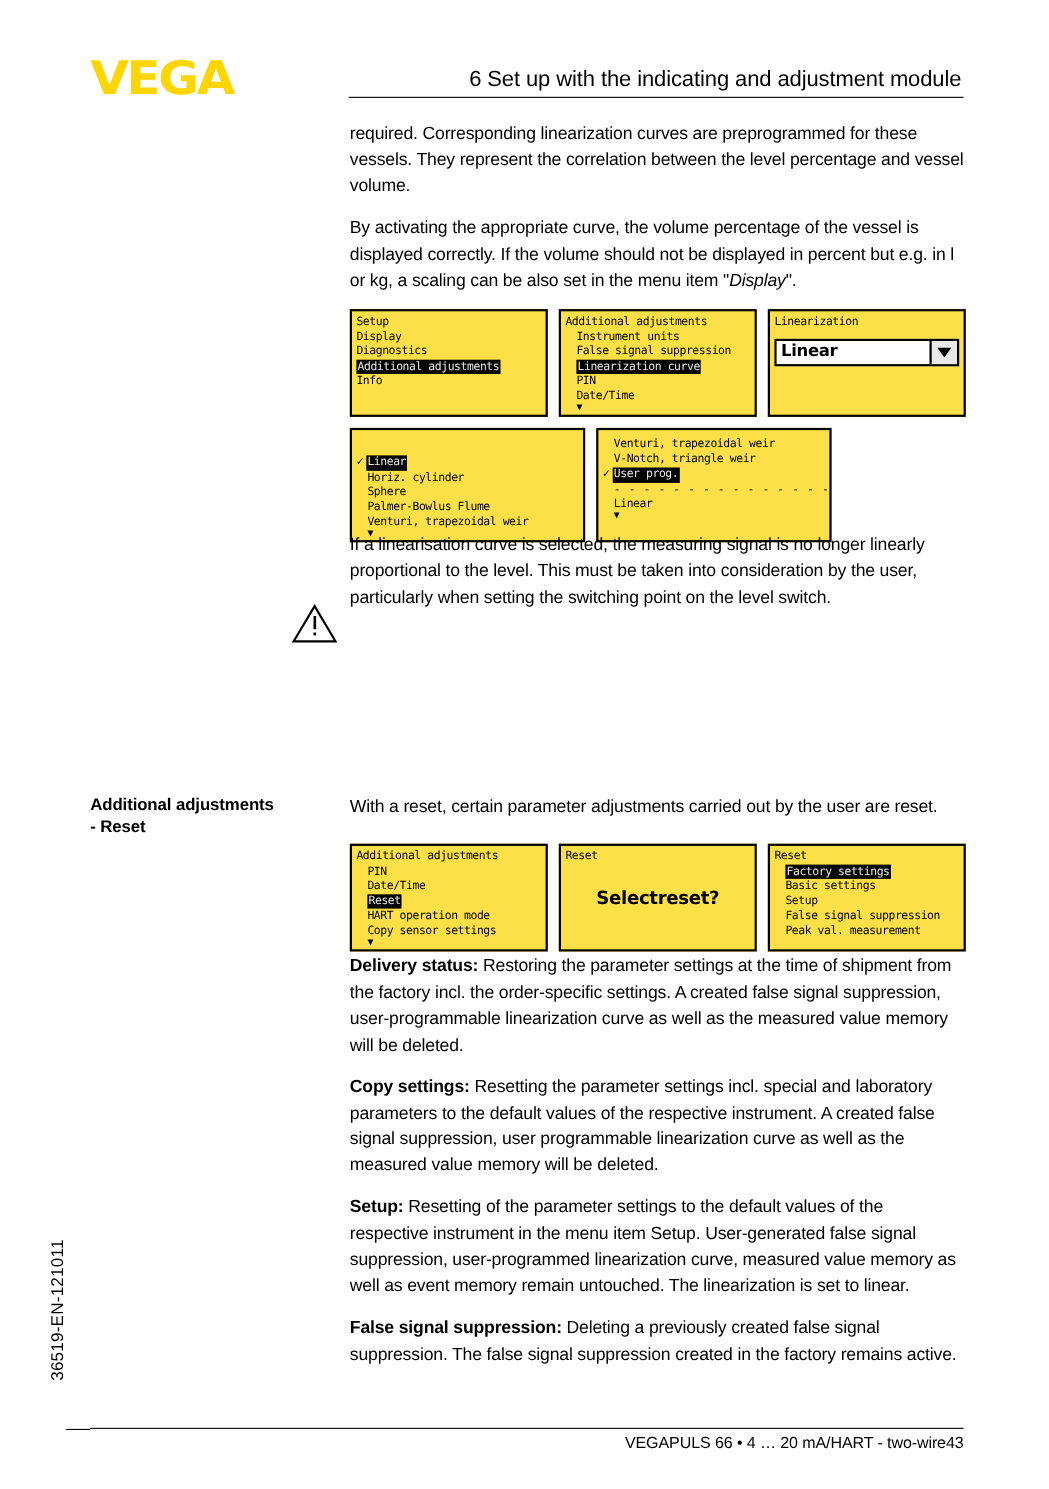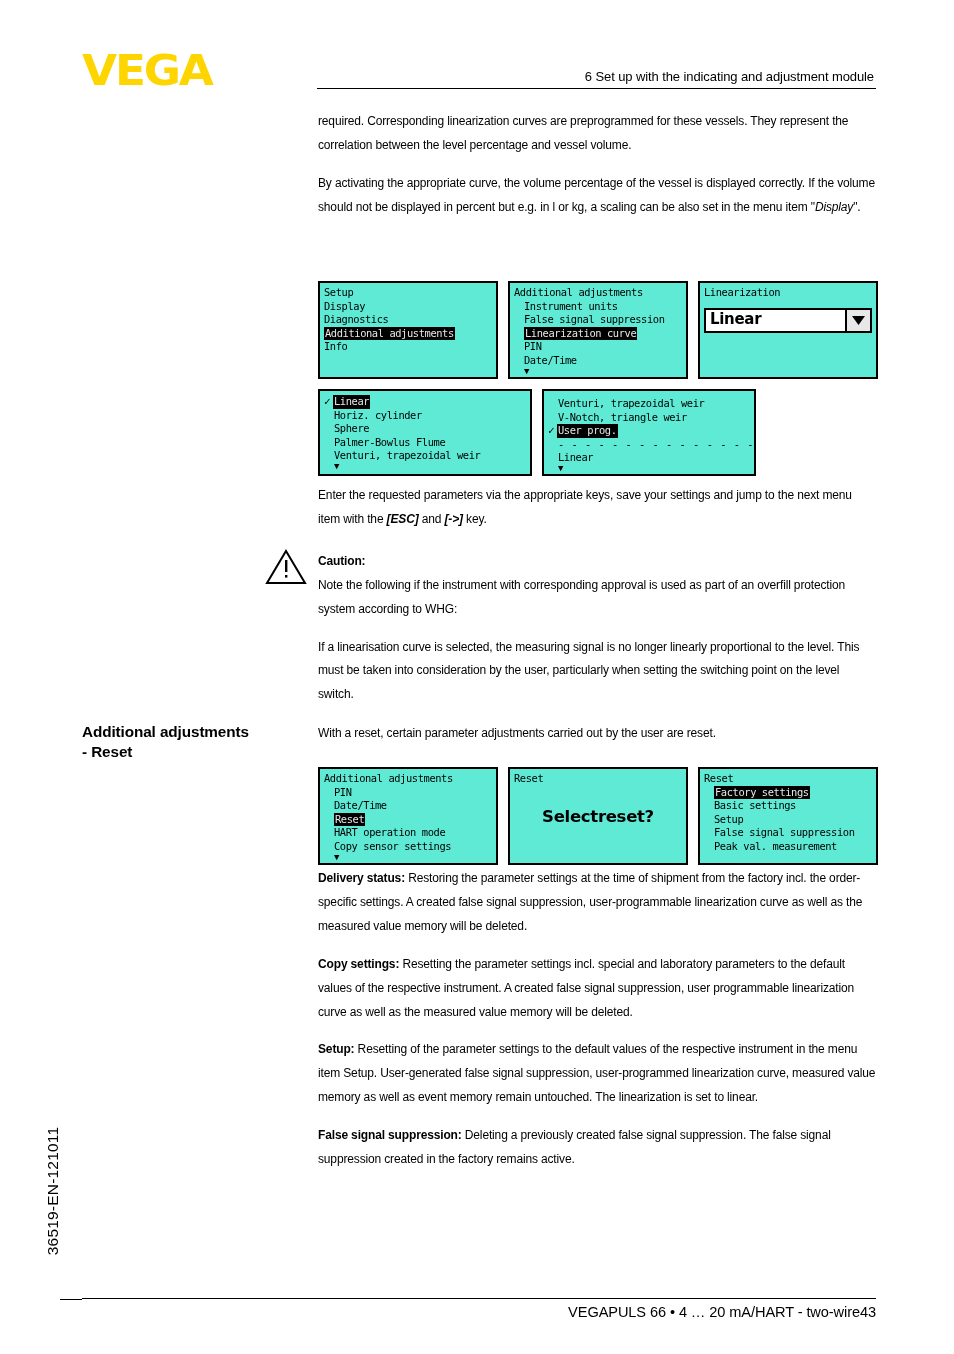--- a/index.html
+++ b/index.html
@@ -41,35 +41,35 @@
     position: absolute;
     left: 235px;
     right: 0;
     bottom: 6px;
     border-bottom: 1.4px solid #000;
   }
   .header-title {
     position: absolute;
     right: 2px;
     bottom: 11px;
-    font-size: 13px;
+    font-size: 20px;
     letter-spacing: -0.1px;
     white-space: nowrap;
   }
 
   
   .content {
     position: absolute;
     left: 318px;
     top: 110px;
     width: 558px;
   }
   p.body {
     margin: 0 0 14px 0;
-    font-size: 12px;
+    font-size: 16px;
     line-height: 23.9px;
     letter-spacing: -0.15px;
     text-align: left;
   }
   .b { font-weight: bold; }
   .i { font-style: italic; }
   .bi { font-weight: bold; font-style: italic; }
 
   
   .margin-note {
@@ -95,21 +95,21 @@
   .lcd-row {
     position: absolute;
     left: 318px;
     width: 560px;
     display: flex;
     gap: 10px;
   }
   .lcd {
     width: 214px;
     border: 2px solid #000;
-    background: #5eead4;
+    background: #fde047;
     box-sizing: border-box;
     font-family: "DejaVu Sans Mono", monospace;
     font-size: 10.4px;
     line-height: 13.6px;
     letter-spacing: -0.4px;
     padding: 3px 4px 2px 4px;
     position: relative;
     overflow: hidden;
   }
   .lcd .title {
@@ -274,42 +274,40 @@
         <svg width="13" height="9" viewBox="0 0 13 9">
             <polygon points="0,0 13,0 6.5,9" fill="#000"></polygon>
           </svg>
       </span>
     </div>
   </div>
 </div>
 
 <div class="lcd-row" style="top:389px;">
 
-  <div class="lcd" style="padding-top:4px;">
+  <div class="lcd" style="padding-top:22px;">
     <span class="item"><span class="chk">✓</span><span class="hl">Linear</span></span>
     <span class="item indent"><span>Horiz. cylinder</span></span>
     <span class="item indent"><span>Sphere</span></span>
     <span class="item indent"><span>Palmer-Bowlus Flume</span></span>
     <span class="item indent"><span>Venturi, trapezoidal weir</span></span>
     <span class="arrow-down">▼</span>
   </div>
 
   <div class="lcd" style="padding-top:6px;">
     <span class="item indent"><span>Venturi, trapezoidal weir</span></span>
     <span class="item indent"><span>V-Notch, triangle weir</span></span>
     <span class="item"><span class="chk">✓</span><span class="hl">User prog.</span></span>
     <span class="dashes">- - - - - - - - - - - - - - -</span>
     <span class="item indent"><span>Linear</span></span>
     <span class="arrow-down">▼</span>
   </div>
 </div>
 
 <div class="content" style="top:484px;">
-  <p class="body"><span>Enter the requested parameters via the appropriate keys, save your settings and jump to the next menu item with the </span><span class="bi">[ESC]</span><span> and </span><span class="bi">[-&gt;]</span><span> key.</span></p>
-  <p class="body" style="margin-top:18px;margin-bottom:14px;"><span class="b">Caution:</span><br><span>Note the following if the instrument with corresponding approval is used as part of an overfill protection system according to WHG:</span></p>
   <p class="body">If a linearisation curve is selected, the measuring signal is no longer linearly proportional to the level. This must be taken into consideration by the user, particularly when setting the switching point on the level switch.</p>
 </div>
 
 <div class="caution-icon">
   <svg width="42" height="38" viewBox="0 0 42 38">
     <polygon points="21,3 40,35 2,35" fill="none" stroke="#000" stroke-width="2"></polygon>
     <rect x="20" y="12" width="2.4" height="12" fill="#000"></rect>
     <rect x="20" y="27" width="2.4" height="2.6" fill="#000"></rect>
   </svg>
 </div>

